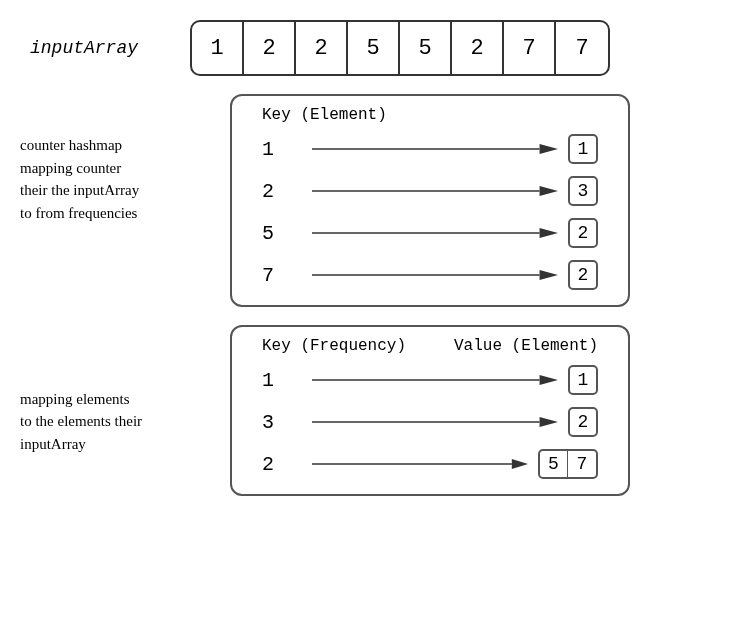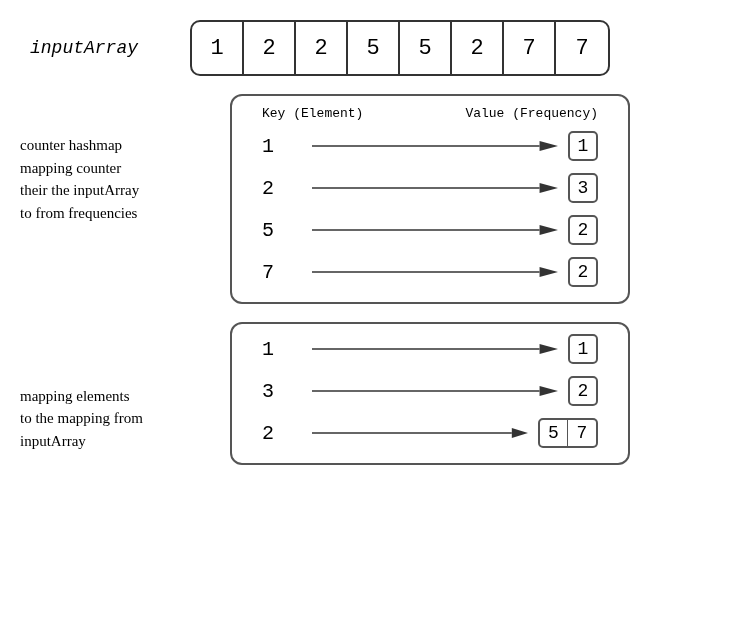--- a/index.html
+++ b/index.html
@@ -79,21 +79,21 @@
       border: 2px solid #555;
       border-radius: 12px;
       padding: 10px 20px 15px 20px;
       min-width: 400px;
       background: #fff;
     }
 
     .hashmap-header {
       display: flex;
       justify-content: space-between;
-      font-size: 13px;
+      font-size: 16px;
       font-family: 'Courier New', Courier, monospace;
       margin-bottom: 10px;
       padding: 0 10px;
     }
 
     .hashmap-rows {
       display: flex;
       flex-direction: column;
       gap: 12px;
       padding: 0 10px;
@@ -178,21 +178,20 @@
   <div class="hashmap-section">
     <div class="hashmap-label">
       <span>counter hashmap</span><br>
       <span>mapping counter</span><br>
       <span>their the inputArray</span><br>
       <span>to from frequencies</span>
     </div>
     <div class="hashmap-box">
       <div class="hashmap-header">
         <span>Key (Element)</span>
-        <span>Value (Frequency)</span>
       </div>
       <div class="hashmap-rows">
 
       <div class="hashmap-row">
             <div class="key-label">1</div>
             <div class="arrow-line">
               <svg viewBox="0 0 200 20" preserveAspectRatio="none" xmlns="http://www.w3.org/2000/svg">
         <line x1="0" y1="10" x2="185" y2="10" stroke="#333" stroke-width="1.5"></line>
         <polygon points="185,5 200,10 185,15" fill="#333"></polygon>
       </svg>
@@ -238,24 +237,28 @@
             </div>
           </div>
         </div>
     </div>
   </div>
 
   <div class="hashmap-section">
     <div class="hashmap-label">
       <br>
       <span>mapping elements</span><br>
-      <span>to the mapping from</span><br>
+      <span>to the elements their</span><br>
       <span>inputArray</span>
     </div>
     <div class="hashmap-box">
+      <div class="hashmap-header">
+        <span>Key (Frequency)</span>
+        <span>Value (Element)</span>
+      </div>
       <div class="hashmap-rows">
 
       <div class="hashmap-row">
             <div class="key-label">1</div>
             <div class="arrow-line">
               <svg viewBox="0 0 200 20" preserveAspectRatio="none" xmlns="http://www.w3.org/2000/svg">
         <line x1="0" y1="10" x2="185" y2="10" stroke="#333" stroke-width="1.5"></line>
         <polygon points="185,5 200,10 185,15" fill="#333"></polygon>
       </svg>
             </div>

